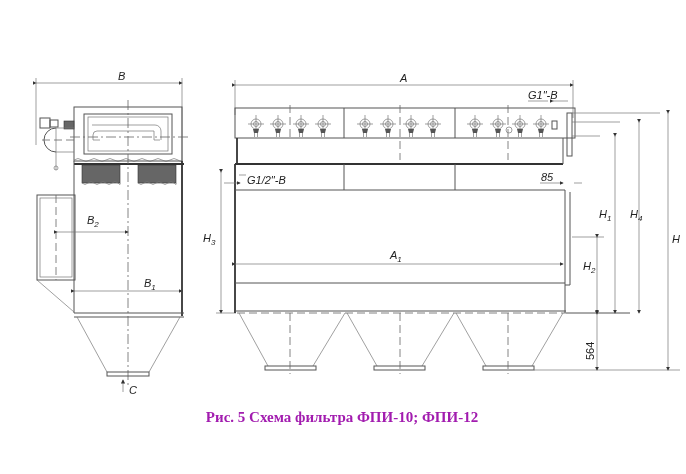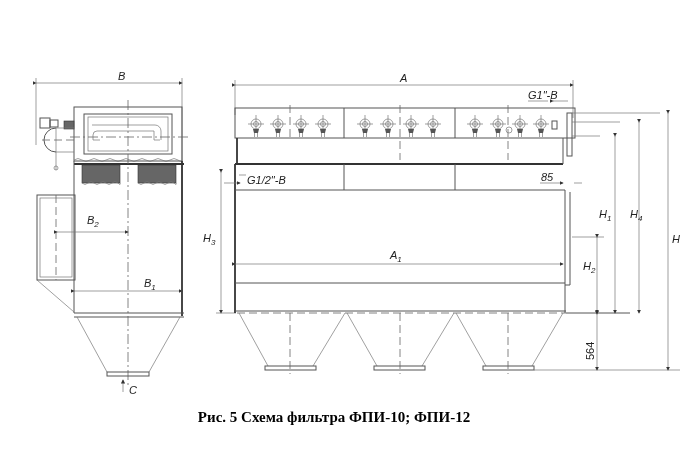--- a/index.html
+++ b/index.html
@@ -6,22 +6,22 @@
   body { width:686px; height:474px; overflow:hidden; position:relative; font-family:"Liberation Sans", sans-serif; }
   #drawing { position:absolute; left:0; top:0; }
   .ln { stroke:#555; stroke-width:1; fill:none; }
   .thin { stroke:#777; stroke-width:0.7; fill:none; }
   .thick { stroke:#333; stroke-width:1.8; fill:none; }
   .dash { stroke:#666; stroke-width:0.8; fill:none; stroke-dasharray:8 4; }
   .dashdot { stroke:#666; stroke-width:0.8; fill:none; stroke-dasharray:10 3 2 3; }
   .hatch { fill:#666; stroke:#333; stroke-width:0.6; }
   .lbl { font-family:"Liberation Sans", sans-serif; font-style:italic; font-size:11px; fill:#222; }
   .num { font-family:"Liberation Sans", sans-serif; font-size:11px; fill:#222; }
-  .caption { position:absolute; left:0; width:668px; top:409px; text-align:center;
-             font-family:"Liberation Serif", serif; font-weight:bold; font-size:15px; color:#000000; }
+  .caption { position:absolute; left:8px; width:668px; top:409px; text-align:center;
+             font-family:"Liberation Serif", serif; font-weight:bold; font-size:15px; color:#a21caf; }
 </style>
 </head>
 <body>
 
 <svg id="drawing" width="686" height="474" viewBox="0 0 686 474" xmlns="http://www.w3.org/2000/svg">
   <defs>
     <marker id="arr" markerWidth="6" markerHeight="6" refX="5" refY="3" orient="auto">
       <path d="M0,0 L6,3 L0,6 z" fill="#333"></path>
     </marker>
     <g id="valve">

